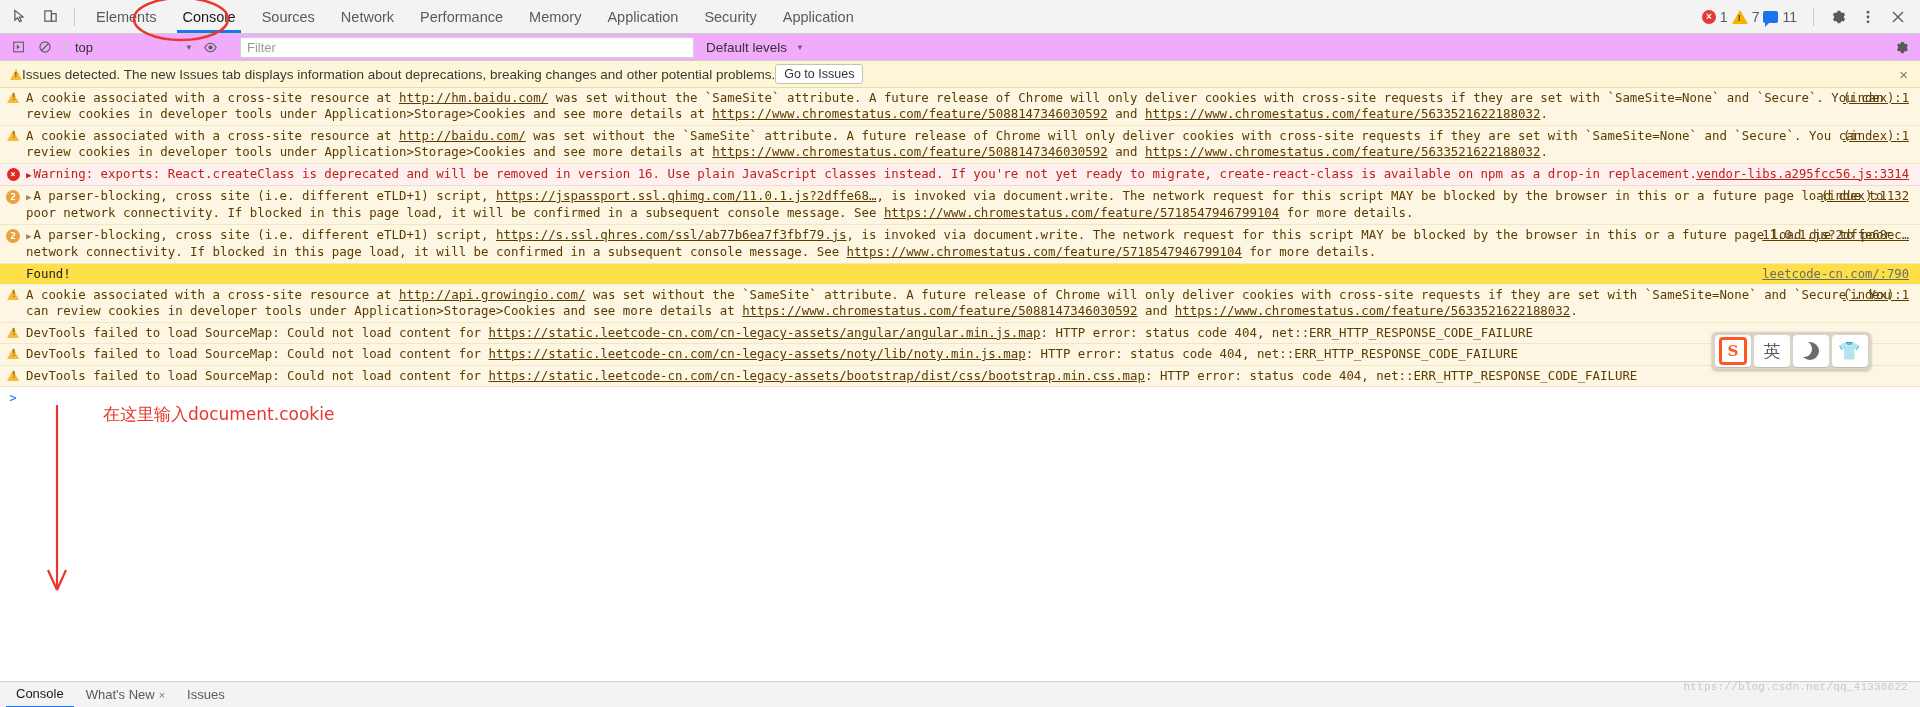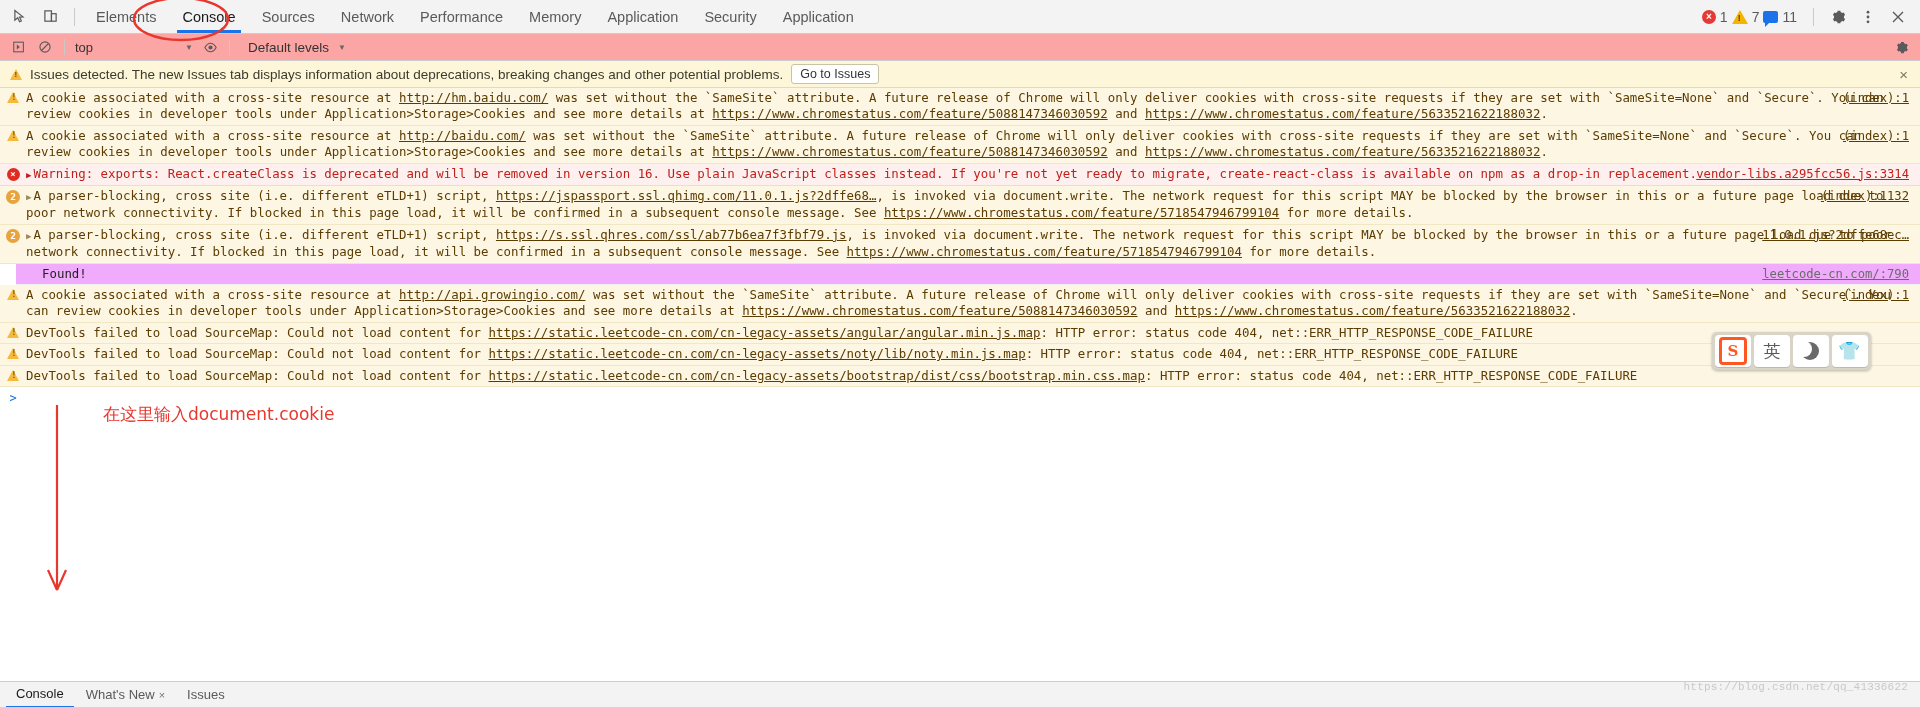--- a/index.html
+++ b/index.html
@@ -36,21 +36,21 @@
     font-size:10px;display:flex;align-items:center;justify-content:center;font-weight:bold;}
   .badge-warn{width:0;height:0;border-left:8px solid transparent;border-right:8px solid transparent;
     border-bottom:14px solid #f4b400;position:relative;}
   .badge-warn:after{content:"!";position:absolute;left:-2px;top:3px;font-size:9px;color:#5a4000;font-weight:bold;}
   .badge-info{width:15px;height:12px;background:#1a73e8;border-radius:2px;position:relative;}
   .badge-info:after{content:"";position:absolute;left:2px;bottom:-4px;border-left:4px solid #1a73e8;
     border-bottom:4px solid transparent;}
 
   
   .filterbar{
-    height:26px;min-height:26px;background:#fca5a5;border-bottom:1px solid #cdcdcd;
+    height:26px;min-height:26px;background:#f0abfc;border-bottom:1px solid #cdcdcd;
     display:flex;align-items:center;padding:0 6px;position:relative;
   }
   .fb-ico{width:26px;height:22px;display:flex;align-items:center;justify-content:center;cursor:pointer;}
   .fb-sep{width:1px;height:16px;background:#c9c9c9;margin:0 6px;}
   .ctx-select{
     display:flex;align-items:center;gap:5px;font-size:13px;color:#333;cursor:pointer;
     padding:1px 4px;min-width:118px;
   }
   .caret{font-size:8px;color:#666;margin-left:auto;}
   .filter-input{
@@ -60,40 +60,40 @@
   }
   .filter-input::placeholder{color:#9a9a9a;}
   .levels{
     margin-left:12px;display:flex;align-items:center;gap:9px;font-size:13.5px;color:#333;cursor:pointer;
   }
   .fb-right{margin-left:auto;display:flex;align-items:center;}
 
   
   .issues-bar{
     background:#fdf6d8;border-bottom:1px solid #e8dca5;
-    height:26px;min-height:26px;display:flex;align-items:center;padding:0 10px;gap:8px;position:relative;
+    height:26px;min-height:26px;display:flex;align-items:center;padding:0 10px;position:relative;
   }
   .issues-text{font-size:13.5px;color:#3b3b2e;}
   .go-issues{
     background:#fff;border:1px solid #c9c3a4;border-radius:3px;font-size:12.5px;color:#333;
     padding:2px 8px;cursor:pointer;font-family:"Liberation Sans",sans-serif;
   }
   .banner-close{margin-left:auto;color:#7a7a6a;font-size:15px;cursor:pointer;padding-right:2px;}
 
   
   .console{flex:1;overflow:hidden;position:relative;background:#fff;}
   .msg{
     display:flex;align-items:flex-start;
     font-family:"DejaVu Sans Mono","Liberation Mono",monospace;
     font-size:12.4px;line-height:16.4px;
     padding:2px 0 2px 0;border-bottom:1px solid #f0f0f0;position:relative;
   }
   .msg.warn{background:#fdf6e3;border-bottom:1px solid #f2e7c4;color:#5c3c00;}
   .msg.err{background:#fdf0ef;border-bottom:1px solid #f5d8d5;color:#c0201a;}
-  .msg.log{background:#f0abfc;border-bottom:1px solid #f0f0f0;color:#222;margin-left:16px;}
+  .msg.log{background:#fde047;border-bottom:1px solid #f0f0f0;color:#222;}
   .gutter{width:26px;min-width:26px;display:flex;justify-content:center;padding-top:2px;}
   .ic-warn{width:0;height:0;border-left:6px solid transparent;border-right:6px solid transparent;
     border-bottom:11px solid #f6b93b;position:relative;}
   .ic-warn:after{content:"!";position:absolute;left:-1.5px;top:2px;font-size:8px;line-height:8px;color:#6b4e00;font-weight:bold;}
   .ic-err{width:13px;height:13px;border-radius:50%;background:#e02b20;color:#fff;font-size:9px;
     display:flex;align-items:center;justify-content:center;font-weight:bold;line-height:1;}
   .ic-num{width:14px;height:14px;border-radius:50%;background:#e8a33d;color:#fff;font-size:9.5px;
     display:flex;align-items:center;justify-content:center;font-weight:bold;}
   .arrow{color:#9a8a5a;margin-right:2px;font-size:9px;line-height:16.4px;}
   .body{flex:1;padding-right:22px;word-break:break-word;white-space:normal;}
@@ -254,20 +254,21 @@
       <span>top</span>
       <span class="caret">▼</span>
     </div>
     <div class="fb-ico">
       <svg width="15" height="15" viewBox="0 0 16 16">
           <path d="M8 3.5C4.5 3.5 2 8 2 8s2.5 4.5 6 4.5S14 8 14 8 11.5 3.5 8 3.5z" fill="none" stroke="#5a5a5a" stroke-width="1.2"></path>
           <circle cx="8" cy="8" r="2.2" fill="#5a5a5a"></circle>
         </svg>
     </div>
     <div class="fb-sep"></div>
+    <input class="filter-input" value="" placeholder="Filter" style="">
     <div class="levels">
       <span>Default levels</span>
       <span class="caret">▼</span>
     </div>
     <div class="fb-right">
       <div class="fb-ico">
         <svg width="15" height="15" viewBox="0 0 16 16">
             <path d="M8 5.4a2.6 2.6 0 1 0 0 5.2 2.6 2.6 0 0 0 0-5.2zm0 3.9a1.3 1.3 0 1 1 0-2.6 1.3 1.3 0 0 1 0 2.6z" fill="#5a5a5a"></path>
             <path d="M13.8 8c0-.4 0-.7-.1-1l1.1-.9-1.3-2.2-1.3.5c-.5-.4-1-.7-1.6-.9L10.4 2H7.6l-.2 1.4c-.6.2-1.1.5-1.6.9l-1.3-.5L3.2 6l1.1.9c0 .3-.1.6-.1 1s0 .7.1 1L3.2 10l1.3 2.2 1.3-.5c.5.4 1 .7 1.6.9L7.6 14h2.8l.2-1.4c.6-.2 1.1-.5 1.6-.9l1.3.5 1.3-2.2-1.1-.9c.1-.3.1-.6.1-1z" fill="#5a5a5a"></path>
           </svg>

